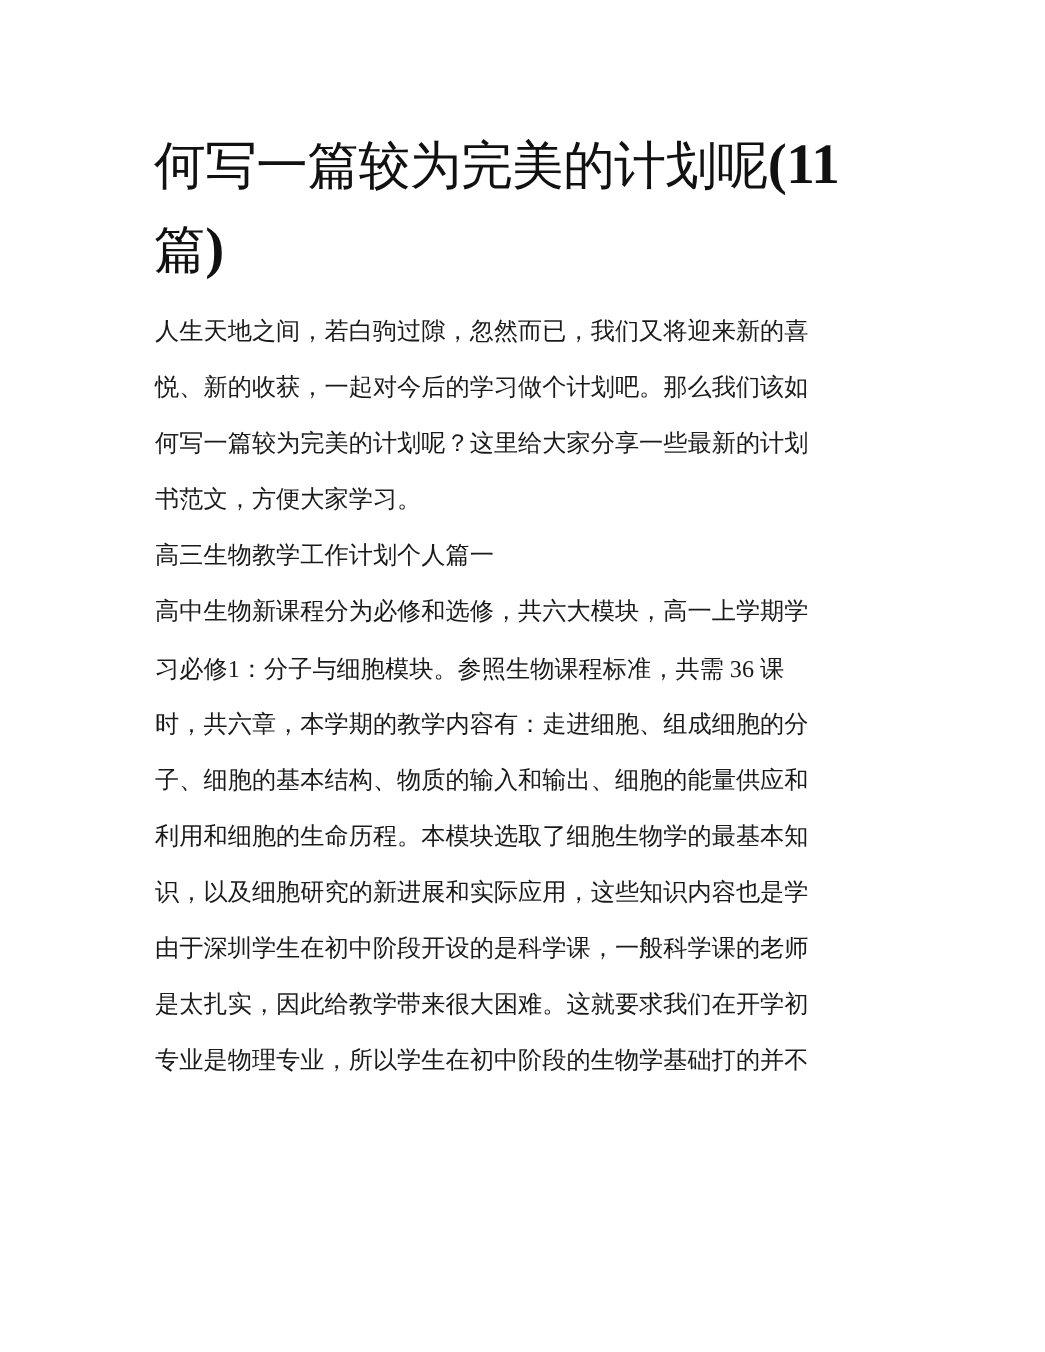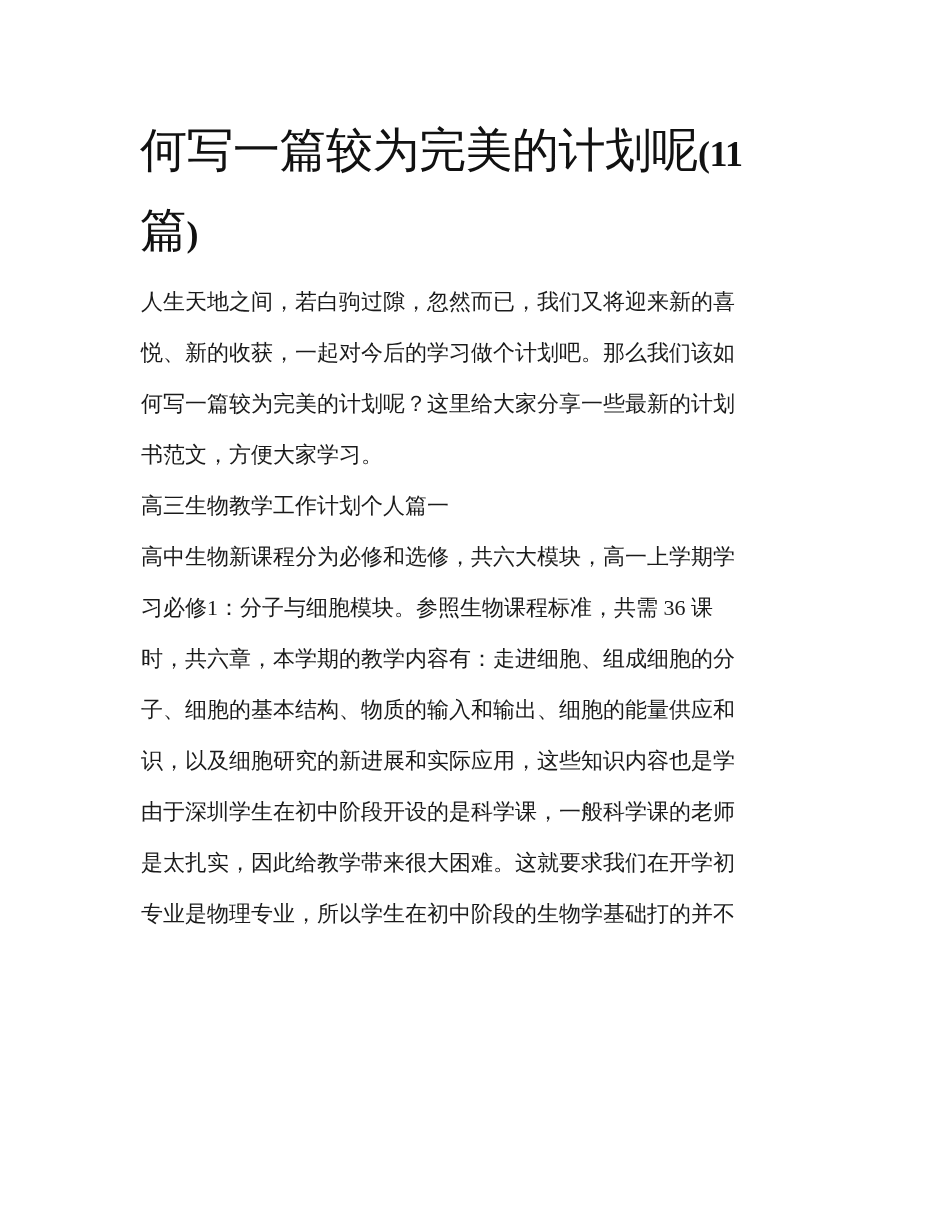--- a/index.html
+++ b/index.html
@@ -35,21 +35,21 @@
       color: #111111;
       letter-spacing: -0.5px;
     }
     .title .tline {
       display: block;
       white-space: nowrap;
     }
     .title .num {
       font-family: "Liberation Serif", "DejaVu Serif", serif;
       font-weight: bold;
-      font-size: 36px;
+      font-size: 52px;
     }
     .body-text {
       position: absolute;
       left: 141px;
       top: 276px;
       width: 690px;
       font-size: 22px;
       line-height: 51px;
       color: #1a1a1a;
     }
@@ -83,20 +83,21 @@
 
     <div>
       <span class="line">高三生物教学工作计划个人篇一</span>
     </div>
 
     <div>
       <span class="line">高中生物新课程分为必修和选修，共六大模块，高一上学期学</span>
       <span class="line"><span>习必修</span><span class="latin">1</span><span>：分子与细胞模块。参照生物课程标准，共需</span><span class="latin"> 36 </span><span>课</span></span>
       <span class="line">时，共六章，本学期的教学内容有：走进细胞、组成细胞的分</span>
       <span class="line">子、细胞的基本结构、物质的输入和输出、细胞的能量供应和</span>
+      <span class="line">利用和细胞的生命历程。本模块选取了细胞生物学的最基本知</span>
       <span class="line">识，以及细胞研究的新进展和实际应用，这些知识内容也是学</span>
     </div>
 
     <div>
       <span class="line">由于深圳学生在初中阶段开设的是科学课，一般科学课的老师</span>
       <span class="line">是太扎实，因此给教学带来很大困难。这就要求我们在开学初</span>
       <span class="line">专业是物理专业，所以学生在初中阶段的生物学基础打的并不</span>
     </div>
 
   </div>

